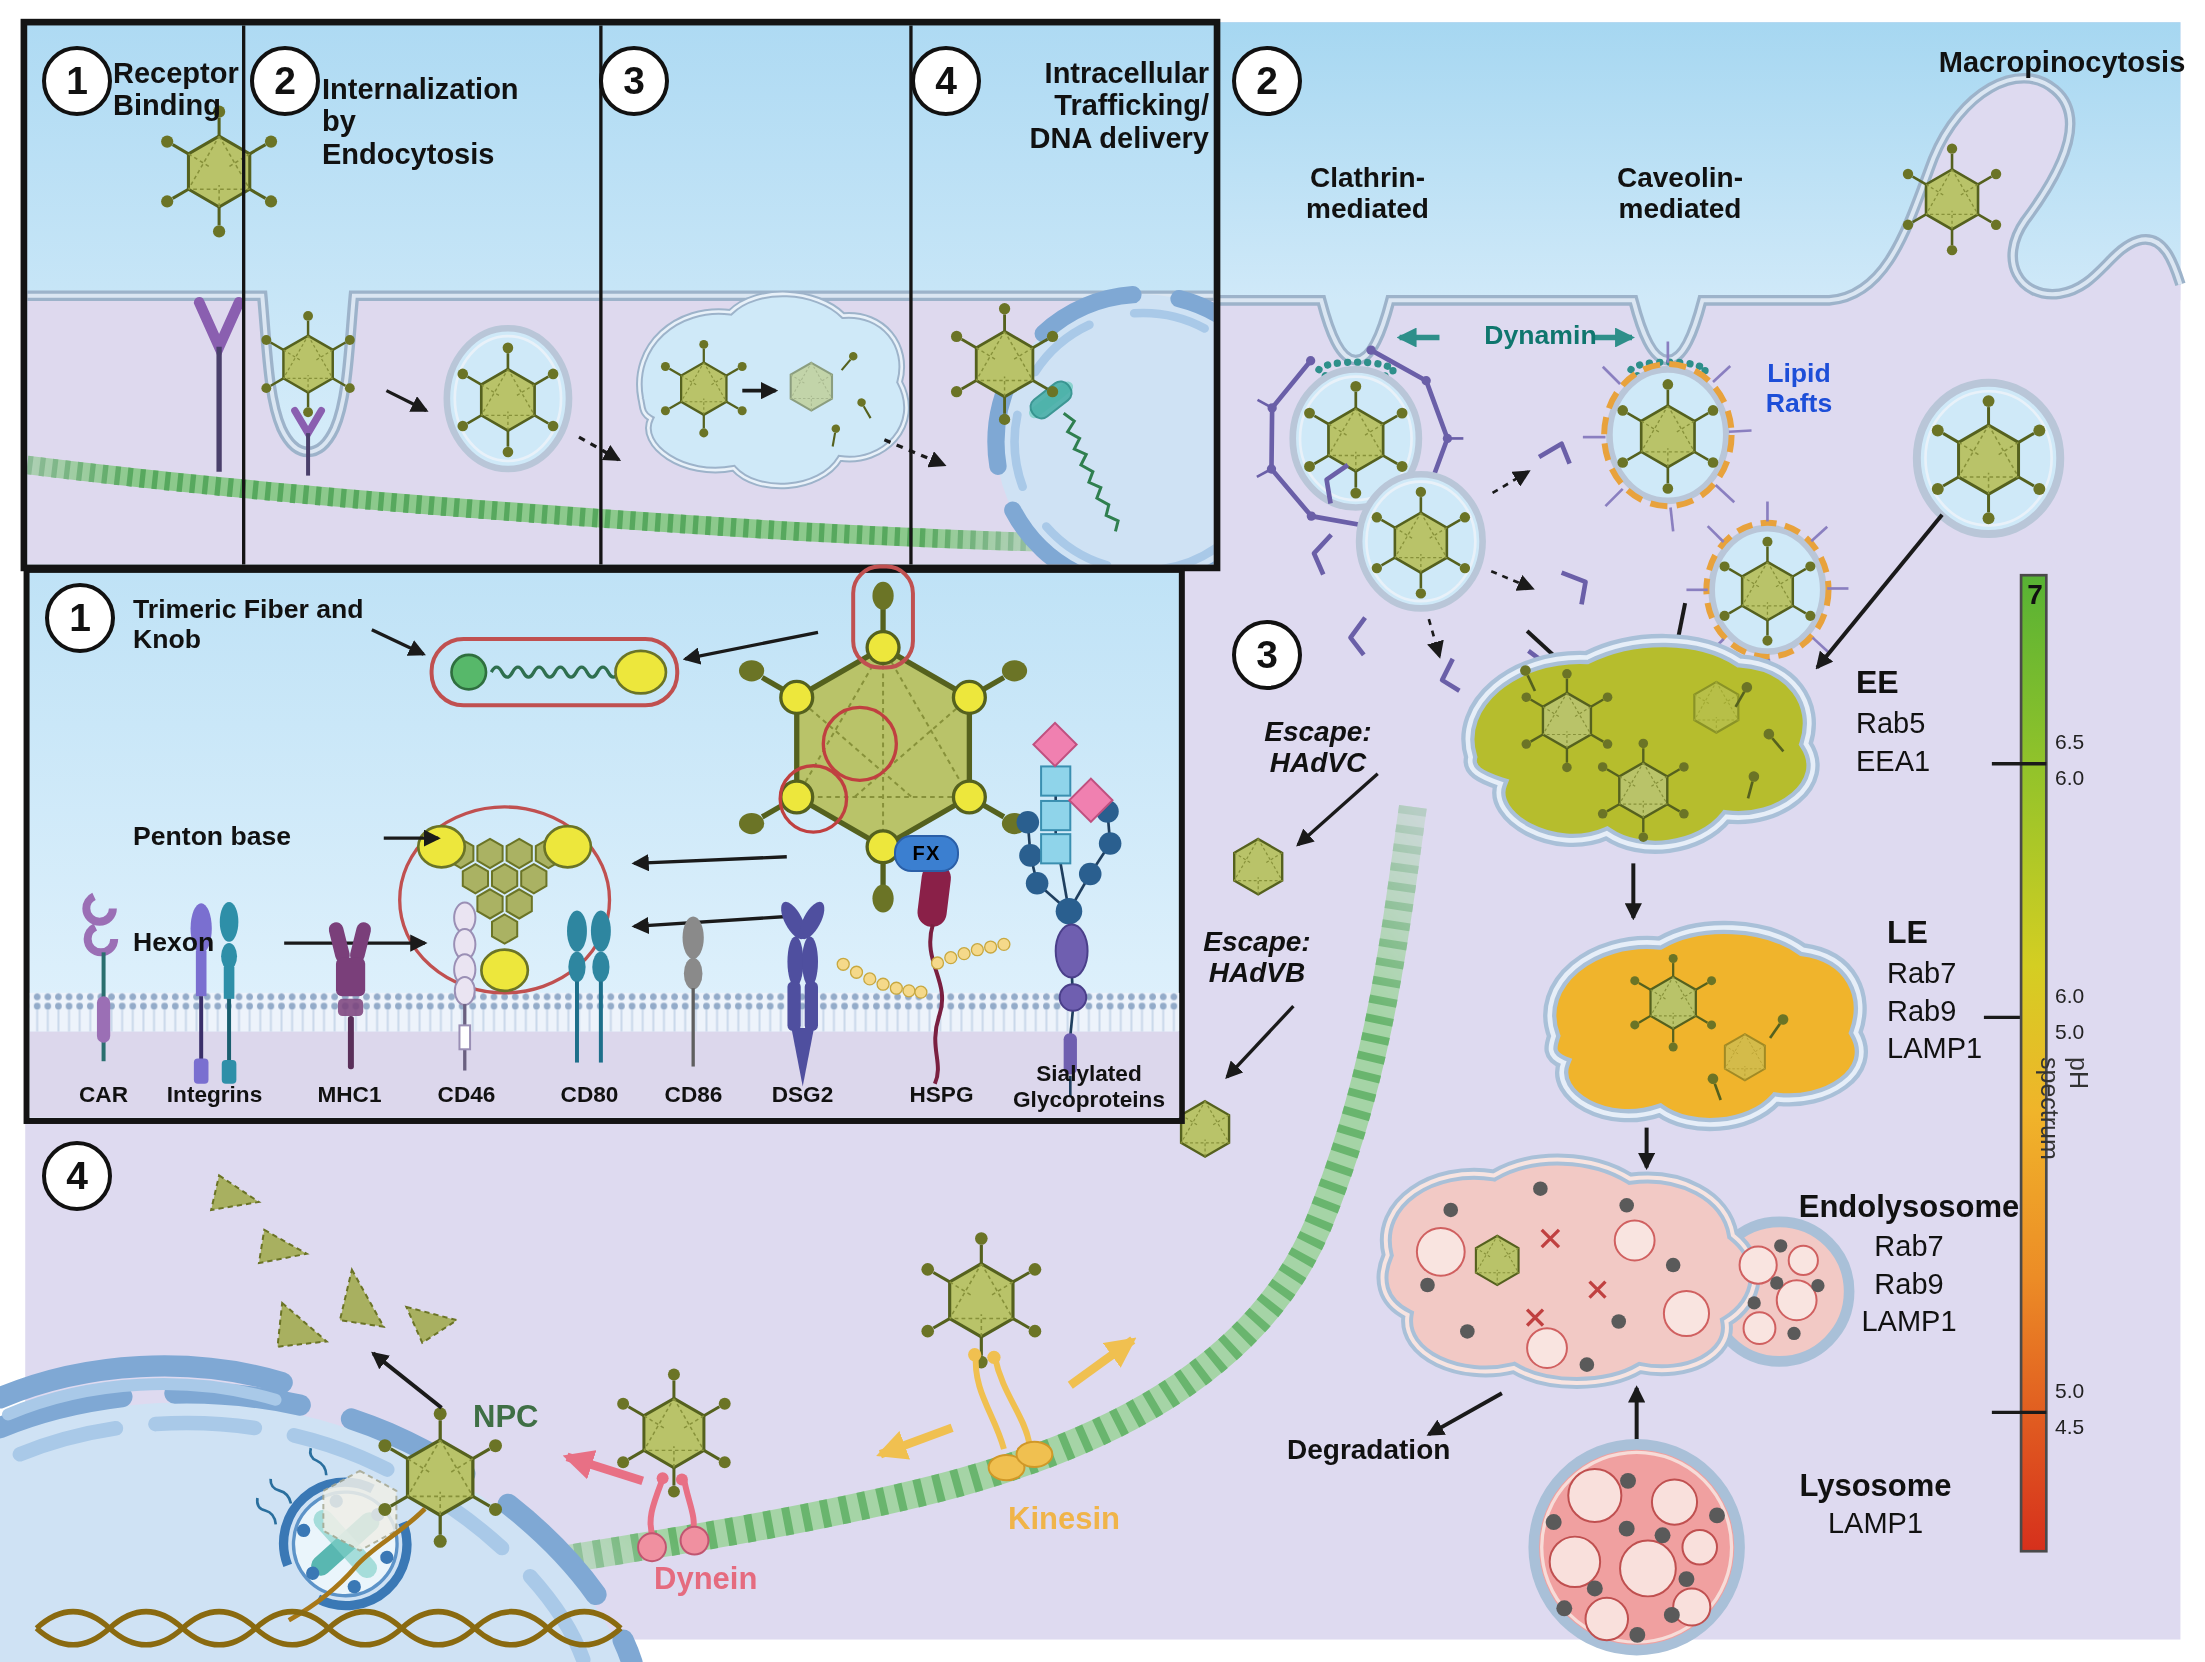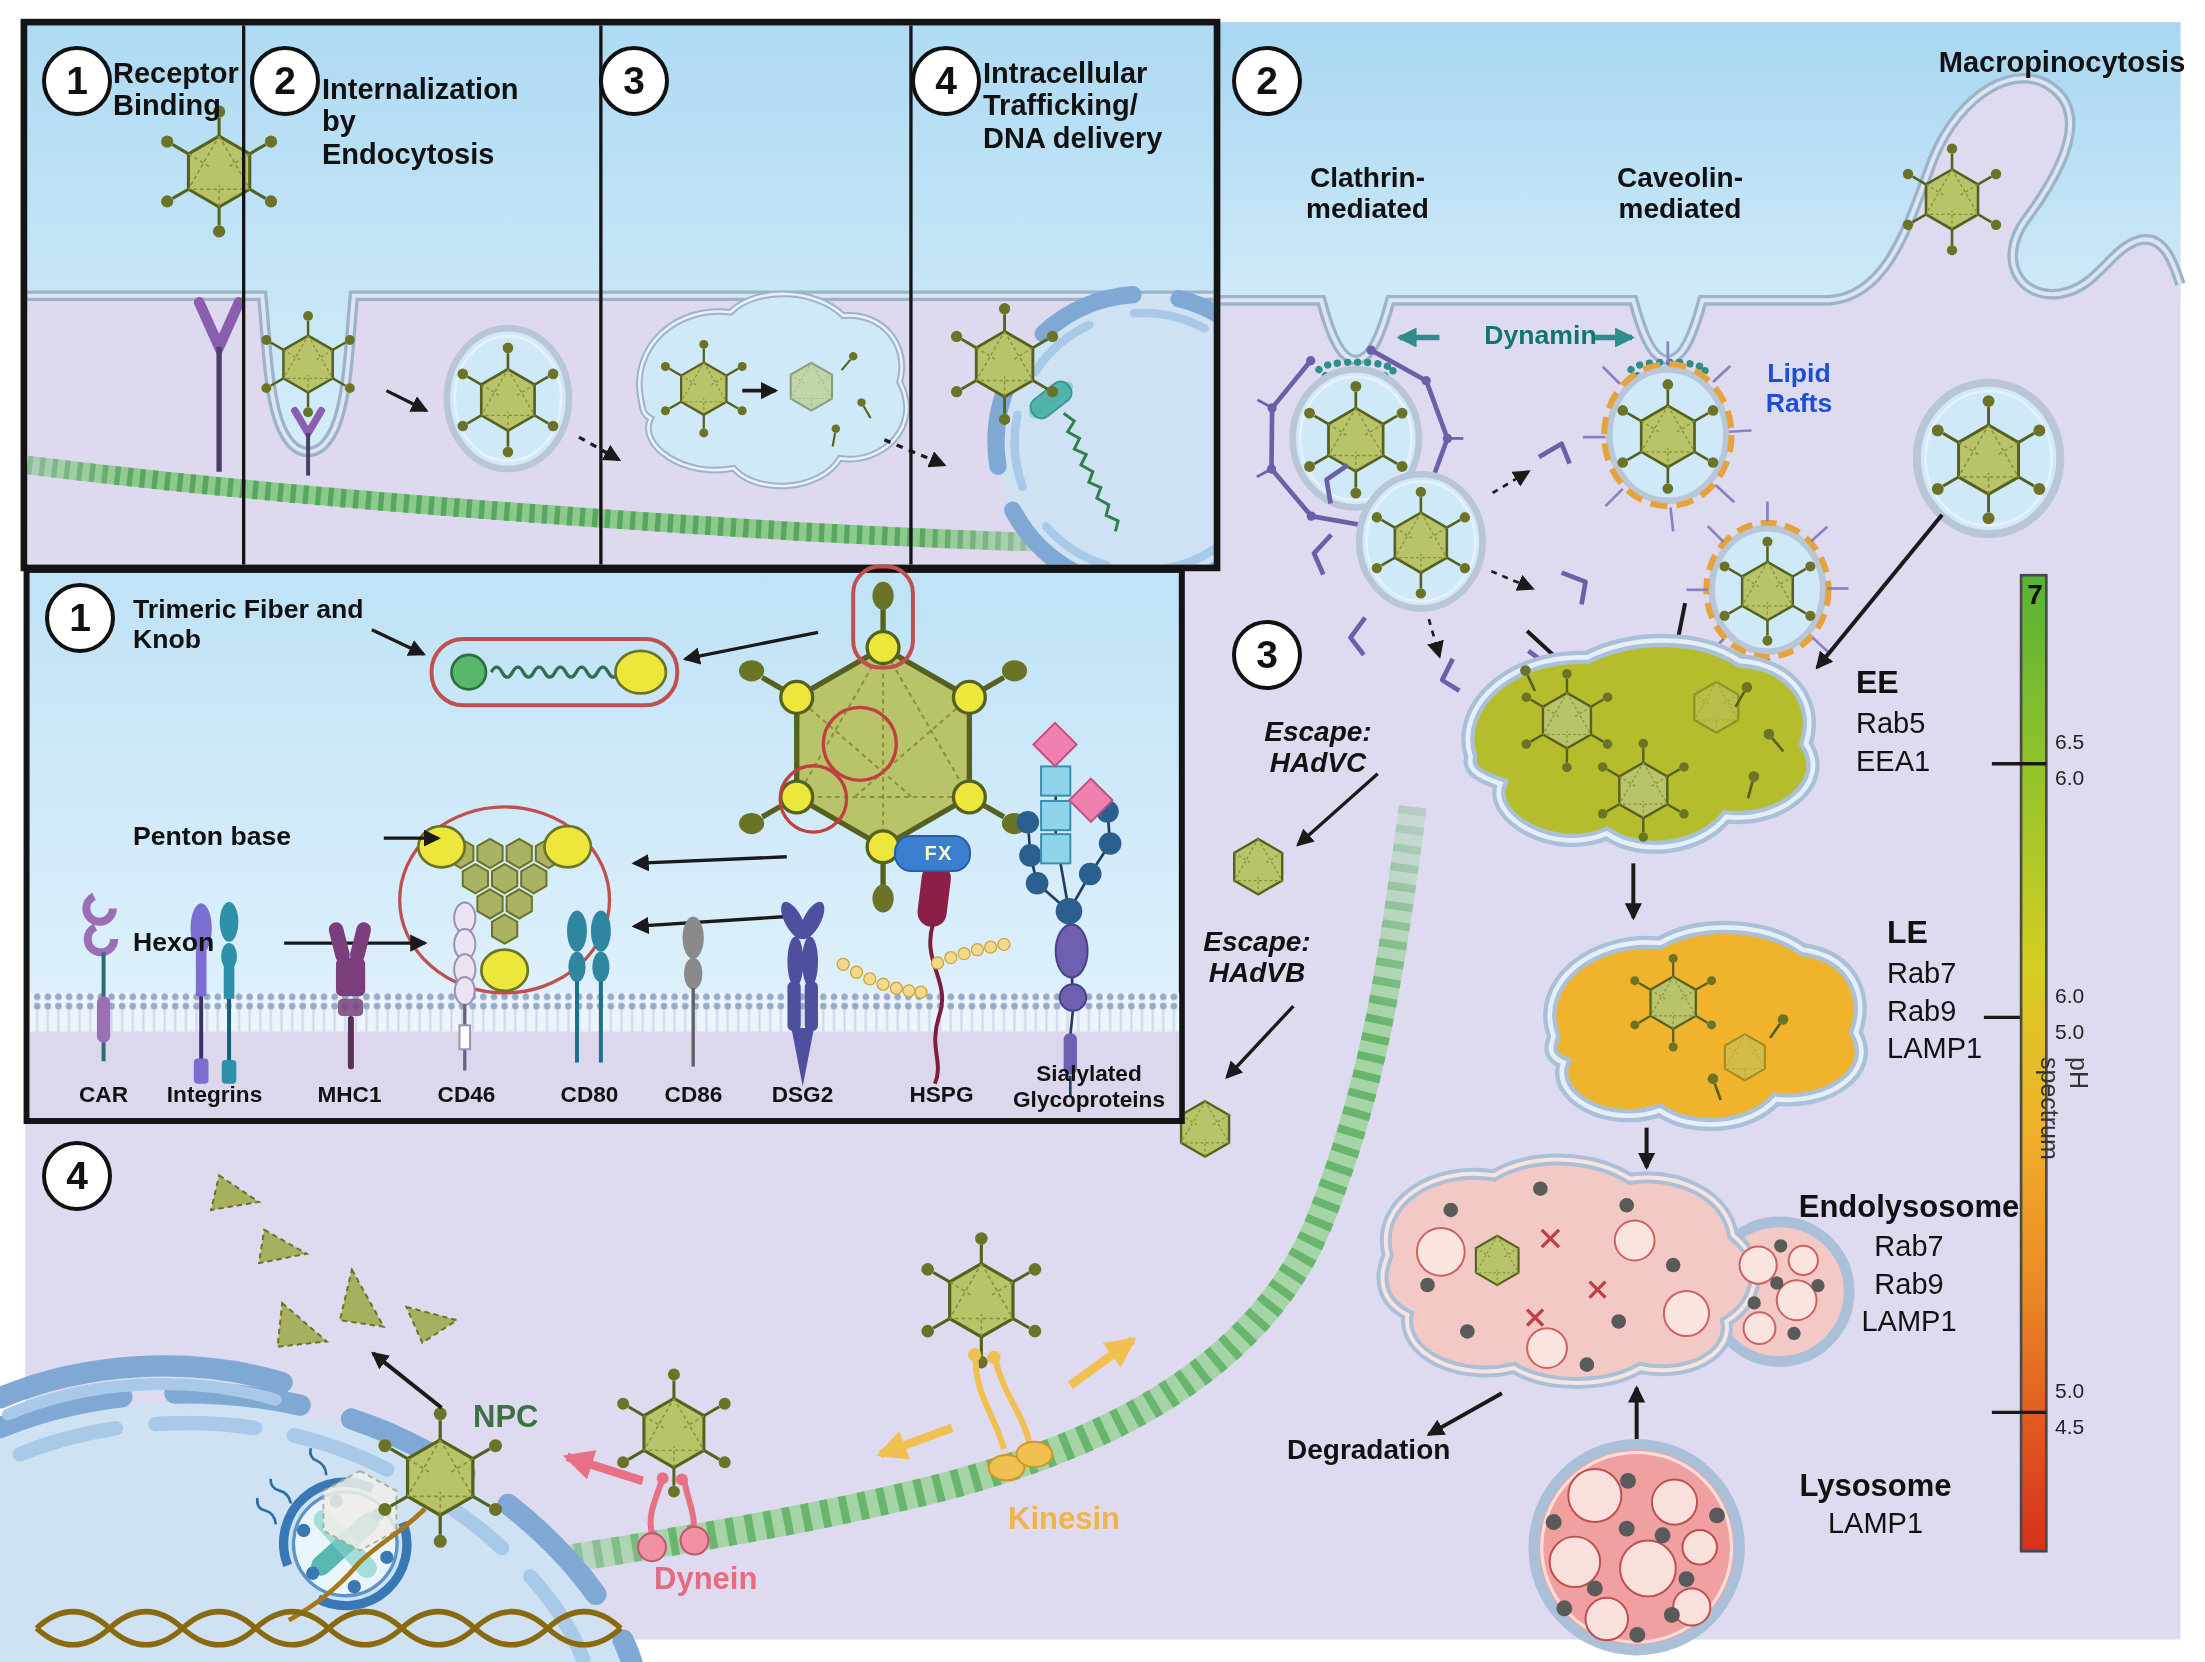--- a/index.html
+++ b/index.html
@@ -9,22 +9,22 @@
   .lbl{position:absolute;font-weight:bold;color:#111;white-space:pre-line;line-height:1.12;}
   .ctr{text-align:center;}
   .it{font-style:italic;font-weight:600;}
   .badge{position:absolute;width:62px;height:62px;border:4px solid #111;border-radius:50%;
          background:#fff;display:flex;align-items:center;justify-content:center;
          font-size:39px;font-weight:bold;color:#111;}
   .rlbl{position:absolute;width:113px;text-align:center;font-size:22.6px;font-weight:bold;
         color:#111;white-space:pre-line;line-height:1.15;}
   .ph{position:absolute;font-size:21px;color:#222;font-weight:normal;}
   .pill{position:absolute;width:61px;height:33px;background:#3b7fd0;border:2px solid #2a5fa8;
-        border-radius:17.3px;color:#fef9c3;font-weight:bold;font-size:20px;display:flex;
-        align-items:center;justify-content:center;letter-spacing:1.3px;padding-left:12px;}
+        border-radius:17.3px;color:#000000;font-weight:bold;font-size:20px;display:flex;
+        align-items:center;justify-content:center;letter-spacing:1.3px;}
   .rot{transform:rotate(90deg);transform-origin:0 0;}
 </style>
 </head>
 <body>
 
 <div class="canvas">
 
 <svg class="art" width="2205" height="1663" viewBox="0 0 3321 2504">
 <defs>
   <linearGradient id="skyR" x1="0" y1="0" x2="0" y2="1">
@@ -667,21 +667,21 @@
 
 <div class="badge" style="left:42px;top:46px;">1</div>
 <div class="badge" style="left:250px;top:46px;">2</div>
 <div class="badge" style="left:599px;top:46px;">3</div>
 <div class="badge" style="left:911px;top:46px;">4</div>
 <div class="lbl" style="left:113px;top:57px;width:139px;font-size:29px;">Receptor
 Binding</div>
 <div class="lbl" style="left:322px;top:57px;width:226px;font-size:29px;margin-top:16px;">Internalization
 by
 Endocytosis</div>
-<div class="lbl" style="left:983px;top:57px;width:226px;font-size:29px;">Intracellular
+<div class="lbl" style="left:983px;top:57px;width:226px;font-size:29px;text-align:right;">Intracellular
 Trafficking/
 DNA delivery</div>
 
 <div class="badge" style="left:1232px;top:46px;">2</div>
 <div class="badge" style="left:45px;top:583px;">1</div>
 <div class="badge" style="left:1232px;top:620px;">3</div>
 <div class="badge" style="left:42px;top:1141px;">4</div>
 
 <div class="lbl ctr" style="left:1929px;top:46px;width:266px;font-size:29px;">Macropinocytosis</div>
 <div class="lbl ctr" style="left:1258px;top:162px;width:219px;font-size:28px;">Clathrin-mediated</div>

